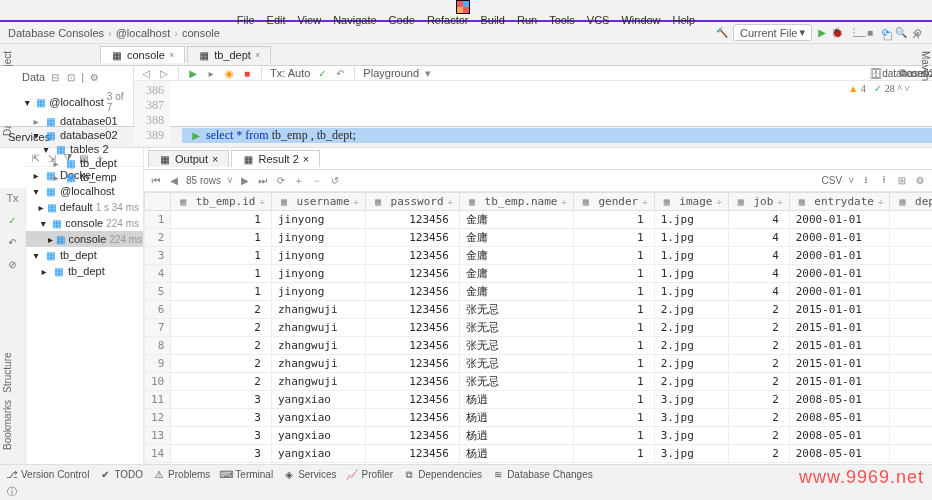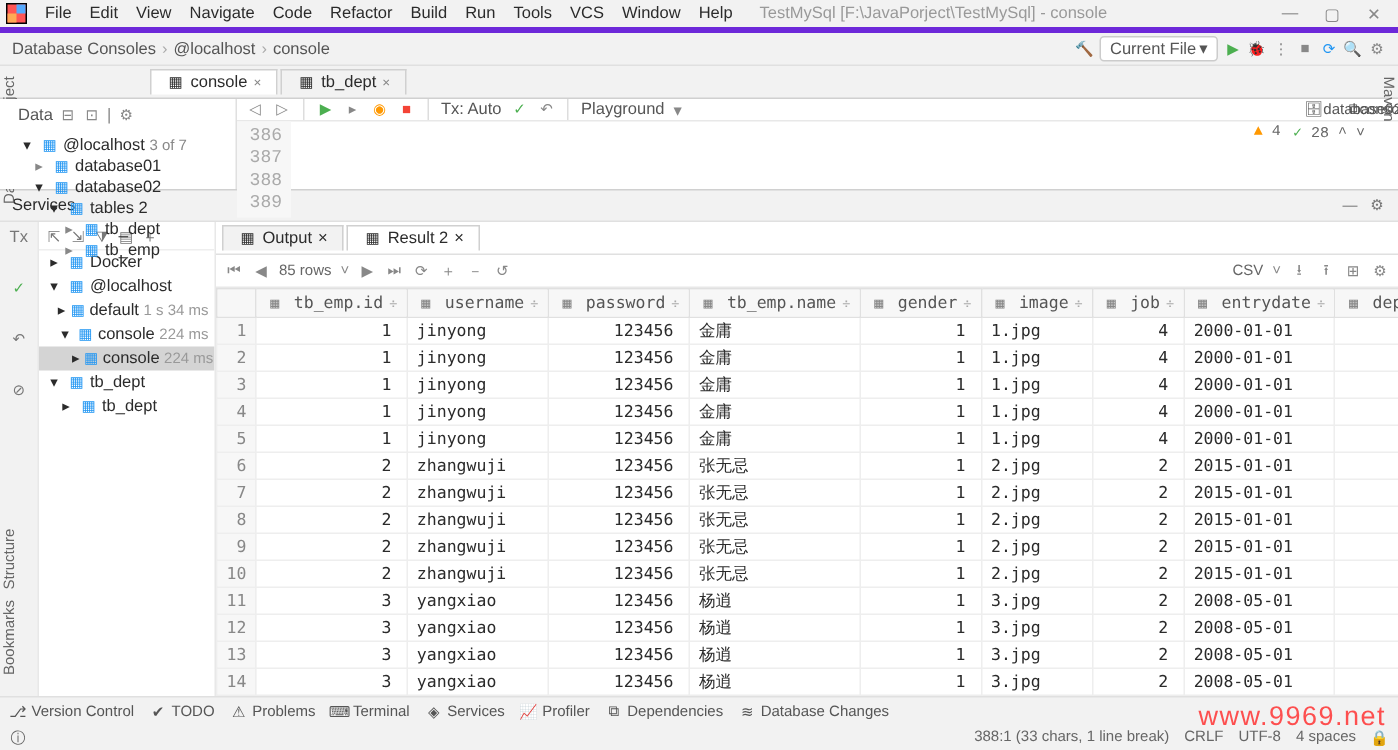--- a/index.html
+++ b/index.html
@@ -1,17 +1,17 @@
 <!DOCTYPE html>
 <html><head>
 <meta charset="utf-8">
 <style>
 * { margin: 0; padding: 0; box-sizing: border-box; }
 body { font-family: "Segoe UI", Arial, sans-serif; font-size: 11px; color: #2b2b2b; background: #f2f2f2; width: 932px; height: 500px; overflow: hidden; position: relative; }
-.menubar { display: flex; align-items: center; background: #f2f2f2; height: 22px; padding: 0 4px; border-bottom: 4px solid #6d28d9; }
+.menubar { display: flex; align-items: center; background: #f2f2f2; height: 22px; padding: 0 4px; border-bottom: 2px solid #6d28d9; flex-direction: column; }
 .menubar .logo { width: 14px; height: 14px; margin-right: 6px; display: inline-flex; align-items: center; justify-content: center; }
 .menubar .menu-item { padding: 2px 6px; cursor: pointer; }
 .menubar .title-path { color: #999; margin-left: 12px; }
 .menubar .winbtns { margin-left: auto; display: flex; gap: 4px; }
 .menubar .winbtn { width: 24px; height: 18px; display: flex; align-items: center; justify-content: center; color: #888; cursor: pointer; }
 .breadcrumb { display: flex; align-items: center; height: 22px; padding: 0 8px; background: #f2f2f2; border-bottom: 1px solid #e0e0e0; font-size: 11px; color: #555; }
 .breadcrumb .sep { margin: 0 4px; color: #aaa; }
 .breadcrumb .right { margin-left: auto; display: flex; align-items: center; gap: 4px; }
 .breadcrumb .right .btn { padding: 1px 6px; border: 1px solid #ccc; background: #fff; border-radius: 3px; font-size: 11px; cursor: pointer; display: flex; align-items: center; gap: 2px; }
 .tabbar { display: flex; align-items: center; height: 22px; background: #f2f2f2; border-bottom: 1px solid #d0d0d0; padding-left: 100px; }
@@ -23,31 +23,31 @@
 .left-panel .tool-header { display: flex; align-items: center; height: 22px; padding: 0 4px; gap: 4px; font-size: 11px; color: #555; }
 .tree-small { padding: 2px 4px; font-size: 11px; }
 .tree-small .node { display: flex; align-items: center; padding: 1px 0; gap: 3px; cursor: pointer; }
 .tree-small .indent1 { padding-left: 8px; }
 .tree-small .indent2 { padding-left: 18px; }
 .tree-small .indent3 { padding-left: 28px; }
 .editor-wrap { flex: 1; display: flex; flex-direction: column; background: #fff; }
 .editor-toolbar { display: flex; align-items: center; height: 22px; padding: 0 6px; gap: 6px; border-bottom: 1px solid #e8e8e8; font-size: 11px; color: #555; }
 .editor-toolbar .sep { width: 1px; height: 14px; background: #ddd; margin: 0 2px; }
 .editor-toolbar .right { margin-left: auto; display: flex; align-items: center; gap: 6px; font-size: 10px; }
-.editor-body { display: flex; flex: 1; font-family: Liberation Mono, monospace; font-size: 12px; gap: 12px; }
+.editor-body { display: flex; flex: 1; font-family: Liberation Serif, serif; font-size: 12px; gap: 12px; }
 .gutter { width: 36px; background: #f7f7f7; text-align: right; padding: 2px 6px 2px 0; color: #aaa; line-height: 15px; }
 .code { flex: 1; padding: 2px 0; line-height: 15px; }
 .code-line { padding-left: 8px; white-space: pre; }
 .code-line.highlight { background: #b3d4f5; }
 .code-line .kw { color: #0033b3; }
 .warn-box { position: absolute; right: 22px; color: #666; font-size: 10px; display: flex; gap: 8px; }
 .services-header { display: flex; align-items: center; height: 22px; padding: 0 8px; background: #f2f2f2; border-top: 1px solid #d0d0d0; border-bottom: 1px solid #e0e0e0; font-size: 11px; }
 .services-header .right { margin-left: auto; display: flex; gap: 6px; color: #777; }
 .services-body { display: flex; height: 344px; background: #fff; }
-.services-left { width: 26px; background: #f2f2f2; border-right: 1px solid #e8e8e8; display: flex; flex-direction: column; align-items: center; padding-top: 4px; gap: 22px; color: #777; }
+.services-left { width: 26px; background: #f2f2f2; border-right: 1px solid #e8e8e8; display: flex; flex-direction: column; align-items: center; padding-top: 4px; gap: 10px; color: #777; margin-top: 40px; }
 .services-tree { width: 118px; border-right: 1px solid #e8e8e8; padding: 2px 0; font-size: 11px; overflow: hidden; }
 .services-tree .toolbar { display: flex; gap: 4px; padding: 2px 4px; border-bottom: 1px solid #eee; color: #777; }
 .services-tree .node { display: flex; align-items: center; padding: 2px 4px; gap: 3px; cursor: pointer; white-space: nowrap; }
 .services-tree .node.selected { background: #d4d4d4; }
 .services-tree .ind1 { padding-left: 12px; }
 .services-tree .ind2 { padding-left: 22px; }
 .services-tree .dim { color: #999; font-size: 10px; }
 .results { flex: 1; display: flex; flex-direction: column; overflow: hidden; }
 .results-tabs { display: flex; height: 22px; border-bottom: 1px solid #e0e0e0; align-items: center; padding-left: 4px; gap: 2px; }
 .results-tabs .rtab { padding: 2px 10px; background: #fff; border: 1px solid #d0d0d0; border-bottom: none; font-size: 11px; display: flex; gap: 4px; align-items: center; cursor: pointer; }
@@ -81,21 +81,20 @@
 <div class="menubar">
   <span class="logo">
     <svg width="14" height="14">
         <rect width="14" height="14" fill="#000"></rect>
         <rect x="1" y="1" width="12" height="12" fill="#f55"></rect>
         <rect x="7" y="1" width="6" height="6" fill="#5af"></rect>
         <rect x="1" y="7" width="6" height="6" fill="#fa5"></rect>
       </svg>
   </span>
   <span id="menu-items"><span class="menu-item">File</span><span class="menu-item">Edit</span><span class="menu-item">View</span><span class="menu-item">Navigate</span><span class="menu-item">Code</span><span class="menu-item">Refactor</span><span class="menu-item">Build</span><span class="menu-item">Run</span><span class="menu-item">Tools</span><span class="menu-item">VCS</span><span class="menu-item">Window</span><span class="menu-item">Help</span></span>
-  <span class="title-path">TestMySql [F:\JavaPorject\TestMySql] - console</span>
   <span class="winbtns">
     <span class="winbtn">—</span>
     <span class="winbtn">▢</span>
     <span class="winbtn">✕</span>
   </span>
 </div>
 
 <div class="breadcrumb">
   <span>Database Consoles</span>
   <span class="sep">›</span>
@@ -120,21 +119,21 @@
 <div class="vert-label" style="top:400px;height:50px;">Bookmarks</div>
 <div class="vert-label" style="top:350px;height:46px;">Structure</div>
 <div class="vert-label r" style="top:46px;height:40px;">Maven</div>
 
 <div class="tabbar" id="editor-tabs">
     <div class="tab "><span class="ico">▦</span>console<span class="close">×</span></div>
     <div class="tab inactive"><span class="ico">▦</span>tb_dept<span class="close">×</span></div>
   </div>
 
 <div class="split-row">
-  <div class="left-panel" style="width:158px;padding-left:8px;">
+  <div class="left-panel" style="width:134px;padding-left:18px;">
     <div class="tool-header">
       <span>Data</span>
       <span class="ico gray">⊟</span>
       <span class="ico gray">⊡</span>
       <span class="gray">|</span>
       <span class="ico gray">⚙</span>
     </div>
     <div class="tree-small" id="db-tree">
         <div class="node indent0">
           <span class="ico ">▾</span>
@@ -194,20 +193,21 @@
       <div class="gutter" id="gutter">
           <div>386</div>
           <div>387</div>
           <div>388</div>
           <div>389</div>
         </div>
       <div class="code" id="code">
           <div class="code-line">&nbsp;</div>
           <div class="code-line">&nbsp;</div>
           <div class="code-line">&nbsp;</div>
+          <div class="code-line highlight"><span class="ico green" style="margin-right:4px;">▶</span><span class="kw">select * from </span>tb_emp , tb_dept;</div>
         </div>
       <div class="warn-box" style="top:2px;">
         <span><span class="orange">▲</span> <span>4</span></span>
         <span><span class="green">✓</span> <span>28</span> ^ ˅</span>
       </div>
     </div>
   </div>
 </div>
 
 <div class="services-header">
@@ -520,22 +520,15 @@
     <span class="item"><span class="ico">⚠</span>Problems</span>
     <span class="item"><span class="ico">⌨</span>Terminal</span>
     <span class="item"><span class="ico">◈</span>Services</span>
     <span class="item"><span class="ico">📈</span>Profiler</span>
     <span class="item"><span class="ico">⧉</span>Dependencies</span>
     <span class="item"><span class="ico">≋</span>Database Changes</span>
   </div>
 
 <div class="statusbar2">
   <span class="ico">ⓘ</span>
-  <span class="right">
-    <span>388:1 (33 chars, 1 line break)</span>
-    <span>CRLF</span>
-    <span>UTF-8</span>
-    <span>4 spaces</span>
-    <span class="ico">🔒</span>
-  </span>
 </div>
 
 <div class="watermark">www.9969.net</div>
 
 </body></html>

